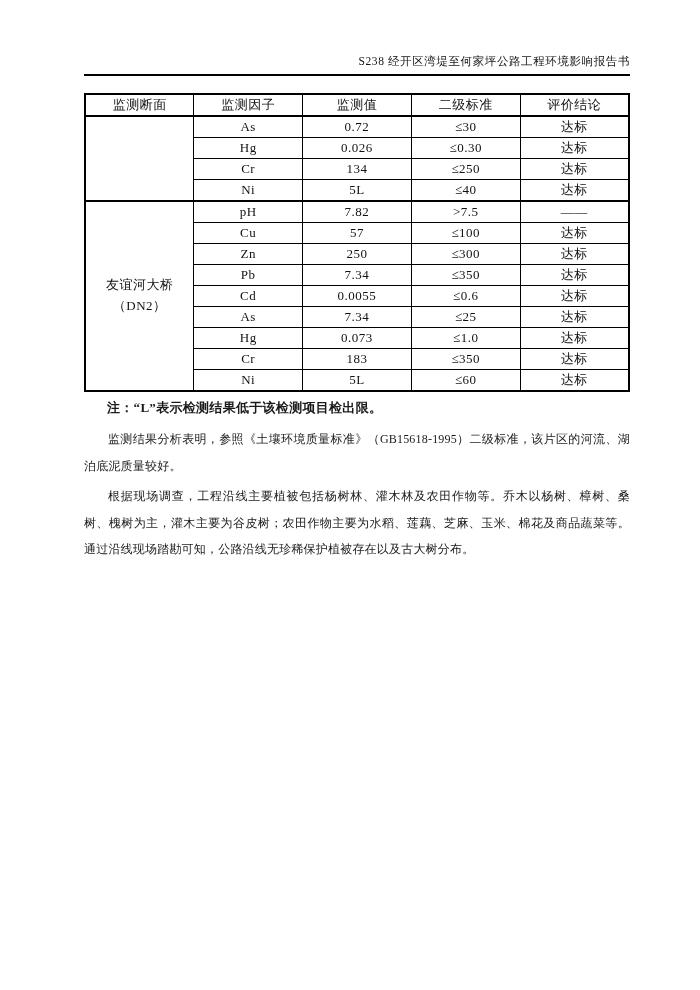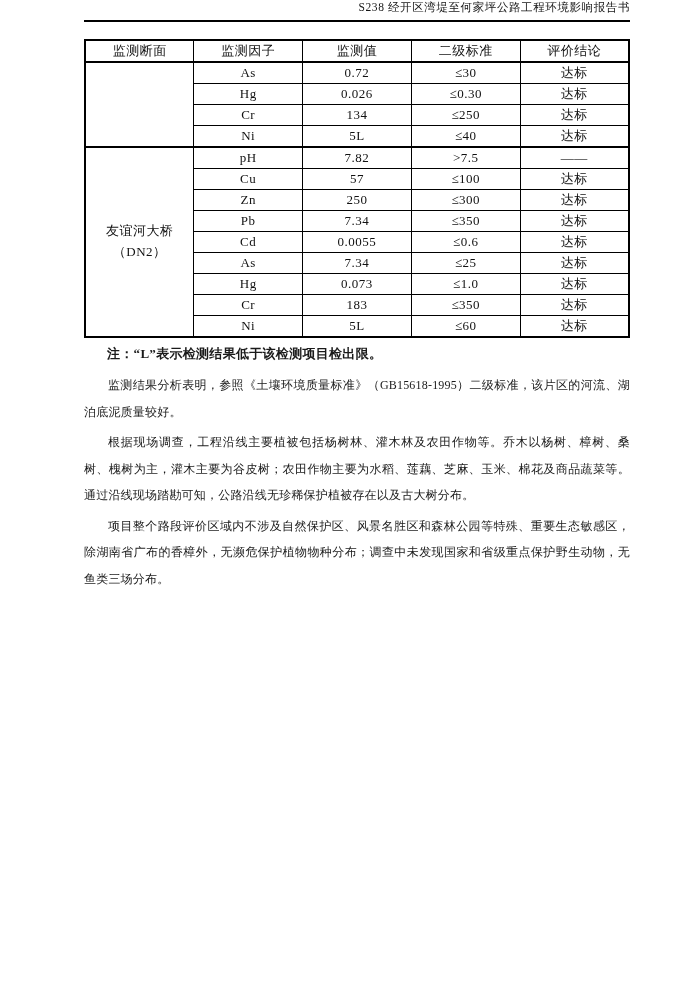--- a/index.html
+++ b/index.html
@@ -12,20 +12,21 @@
     font-family: "Liberation Serif", "DejaVu Serif", serif;
     color: #1a1a1a;
   }
   .content {
     position: absolute;
     left: 84px;
     top: 0;
     width: 546px;
   }
   .doc-header {
+    margin-top: 54px;
     text-align: right;
     font-size: 11.5px;
     letter-spacing: 0.6px;
     padding-bottom: 5px;
     border-bottom: 2px solid #000;
     color: #151515;
   }
   table.monitor {
     width: 100%;
     border-collapse: collapse;
@@ -186,17 +187,16 @@
 
     <div class="table-note">注：“L”表示检测结果低于该检测项目检出限。</div>
 
     <p class="para">监测结果分析表明，参照《土壤环境质量标准》（GB15618-1995）二级标准，该片区的河流、湖泊底泥质量较好。</p>
 
 
     <p class="para">根据现场调查，工程沿线主要植被包括杨树林、灌木林及农田作物等。乔木以杨树、樟树、桑树、槐树为主，灌木主要为谷皮树；农田作物主要为水稻、莲藕、芝麻、玉米、棉花及商品蔬菜等。通过沿线现场踏勘可知，公路沿线无珍稀保护植被存在以及古大树分布。</p>
 
 
 
-    <p class="para">项目整个路段评价区域内不涉及自然保护区、风景名胜区和森林公园等特殊、重要生态敏感区，除湖南省广布的香樟外，无濒危保护植物物种分布；调查中未发现国家和省级重点保护野生动物，无鱼类三场分布。</p>
 
   </div>
 
 </div>
 
 </body></html>

